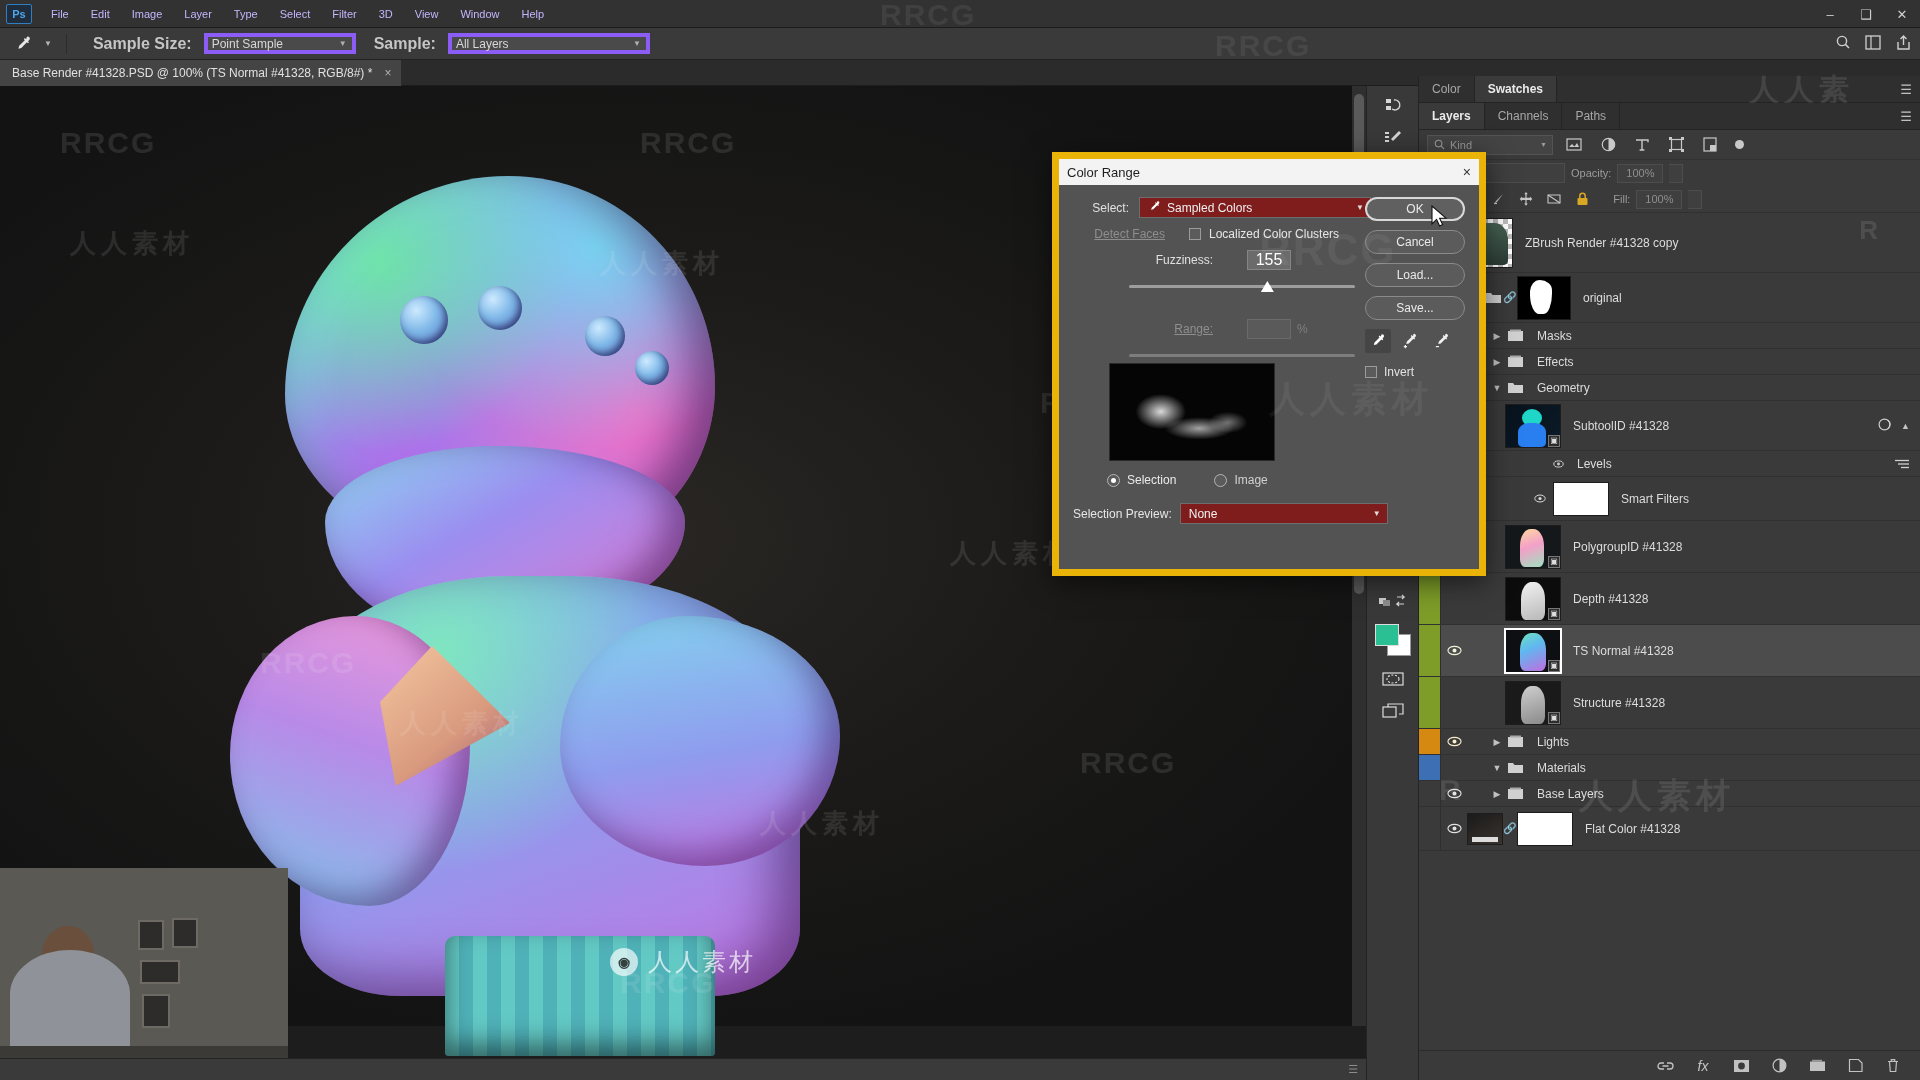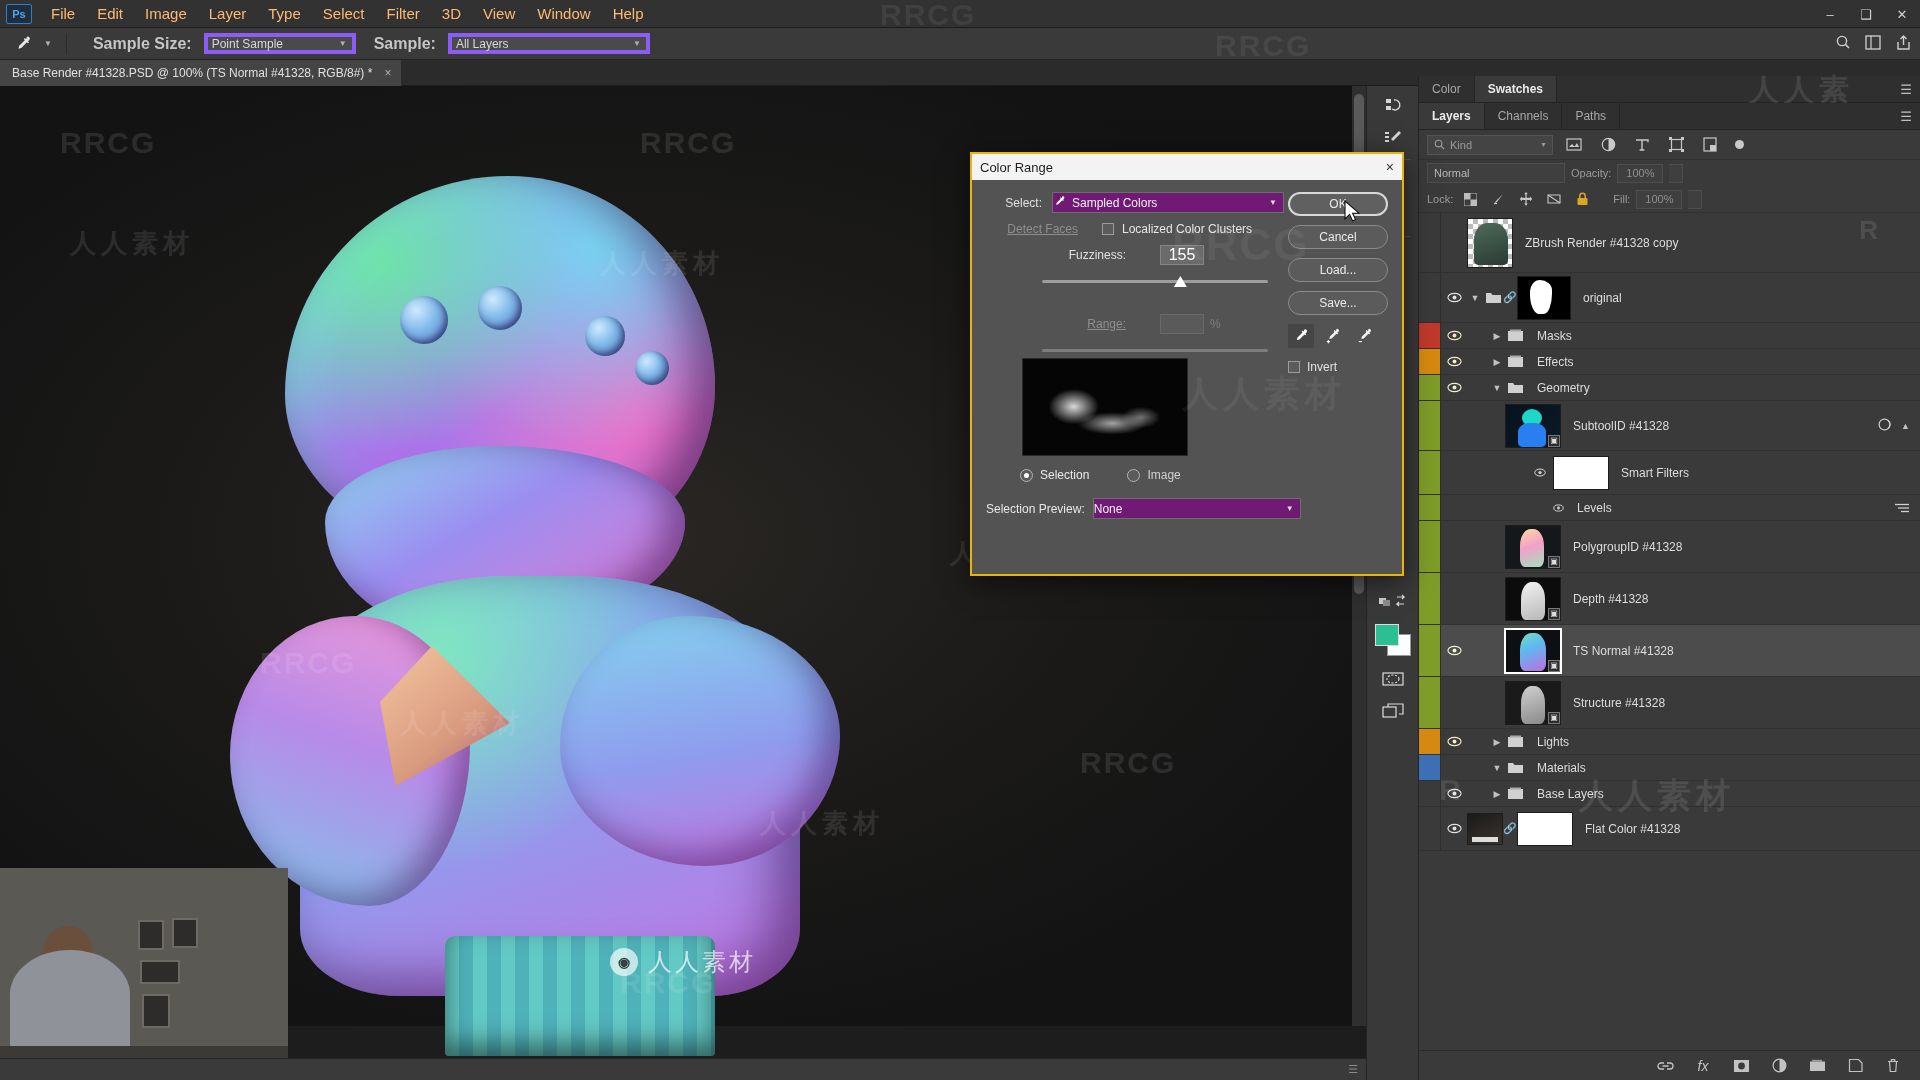--- a/index.html
+++ b/index.html
@@ -21,21 +21,21 @@
     border-bottom: 1px solid #1c1c1c;
   }
   .ps-logo {
     width: 26px; height: 20px; margin: 0 8px 0 6px;
     background: #1f2d3d; border: 1px solid #2f7fc1; border-radius: 2px;
     color: #4ea6e8; font-size: 11px; font-weight: bold;
     display: flex; align-items: center; justify-content: center;
     font-family: "Liberation Sans", sans-serif;
   }
   .menu-item {
-    padding: 4px 11px; font-size: 15px; color: #fdba74; cursor: default;
+    padding: 4px 11px; font-size: 11px; color: #c4b5fd; cursor: default;
     white-space: nowrap;
   }
   .win-ctrls { position: absolute; right: 0; top: 0; height: 28px; display: flex; }
   .win-btn {
     width: 36px; height: 28px; display: flex; align-items: center; justify-content: center;
     color: #cfcfcf; font-size: 13px;
   }
 
   
   .optionsbar {
@@ -276,36 +276,36 @@
 
   .panel-footer {
     position: absolute; left: 0; bottom: 0; width: 502px; height: 30px;
     background: #3a3a3a; border-top: 1px solid #2c2c2c;
     display: flex; align-items: center; justify-content: flex-end; gap: 18px; padding-right: 18px;
   }
   .pf-ico { color: #c2c2c2; display:flex; align-items:center; justify-content:center; width:20px; height:20px; }
 
   
   .dialog {
-    position: absolute; left: 970px; top: 152px; width: 434px; height: 424px;
-    background: #535353; border: 2px solid #eab308;
+    position: absolute; left: 1052px; top: 152px; width: 434px; height: 424px;
+    background: #535353; border: 7px solid #eab308;
     box-shadow: 0 6px 26px rgba(0,0,0,.55); z-index: 60;
   }
   .dlg-title {
     height: 26px; background: #f3f3f3; color: #1e1e1e; display: flex;
     align-items: center; padding: 0 8px; font-size: 13px;
   }
   .dlg-title .close { margin-left: auto; font-size: 14px; color: #333; }
   .dlg-body { position: relative; height: 398px; padding: 12px 14px; }
   .row { display: flex; align-items: center; margin-bottom: 9px; }
   .lbl { font-size: 12px; color: #e0e0e0; text-align: right; }
   .lbl.dim { color: #8e8e8e; text-decoration: underline; }
   .dlg-select {
-    height: 21px; background: #701a75; border: 1px solid #6d6d6d; color: #f0f0f0;
-    font-size: 12px; display: flex; align-items: center; padding: 0 0; position: relative;
+    height: 21px; background: #7f1d1d; border: 1px solid #6d6d6d; color: #f0f0f0;
+    font-size: 12px; display: flex; align-items: center; padding: 0 8px; position: relative;
   }
   .dlg-select .dd { position: absolute; right: 6px; font-size: 8px; color: #ddd; }
   .chk { width: 12px; height: 12px; border: 1px solid #9b9b9b; background: #5b5b5b; display: inline-block; }
   .dlg-num {
     width: 44px; height: 20px; background: #6b6b6b; border: 1px solid #858585;
     color: #fff; font-size: 16px; display: flex; align-items: center; justify-content: center;
   }
   .dlg-num.dim { background: #5a5a5a; border-color: #6a6a6a; color: #7c7c7c; }
   .slider { position: relative; height: 16px; }
   .slider .track { position: absolute; left: 0; right: 0; top: 6px; height: 3px; background: #9d9d9d; border-radius: 2px; }
@@ -760,50 +760,50 @@
           <span>
             <svg width="15" height="15" viewBox="0 0 15 15">
                 <circle cx="6.5" cy="7.5" r="5.4" stroke="#cfcfcf" fill="none" stroke-width="1.2"></circle>
                 <path d="M9.6 3a5.4 5.4 0 010 9" stroke="#cfcfcf" fill="none" stroke-width="1.2"></path>
               </svg>
           </span>
           <span style="font-size:9px;">▲</span>
         </div>
       </div>
 
+      <div class="layer" style="height:22px;">
+        <div class="colorbar" style="background:#7d9c28;"></div>
+        <span class="indent" style="width:104px;"></span>
+        <span class="eyecell">
+          <svg width="11" height="8" viewBox="0 0 11 8">
+              <ellipse cx="5.5" cy="4" rx="4.7" ry="3.1" stroke="#d0d0d0" fill="none" stroke-width="1"></ellipse>
+              <circle cx="5.5" cy="4" r="1.4" fill="#d0d0d0"></circle>
+            </svg>
+        </span>
+        <div class="lname" style="padding-left:6px;">Levels</div>
+        <div class="fx-right">
+          <svg width="16" height="12" viewBox="0 0 16 12">
+              <line x1="1" y1="2.5" x2="15" y2="2.5" stroke="#cfcfcf" stroke-width="1.3"></line>
+              <line x1="4" y1="6" x2="15" y2="6" stroke="#cfcfcf" stroke-width="1.3"></line>
+              <line x1="7" y1="9.5" x2="15" y2="9.5" stroke="#cfcfcf" stroke-width="1.3"></line>
+            </svg>
+        </div>
+      </div>
+
       <div class="layer" style="height:44px;">
         <div class="colorbar" style="background:#7d9c28;"></div>
         <span class="indent" style="width:86px;"></span>
         <span class="eyecell">
           <svg width="12" height="9" viewBox="0 0 12 9">
               <ellipse cx="6" cy="4.5" rx="5.2" ry="3.5" stroke="#d8d8d8" fill="none" stroke-width="1"></ellipse>
               <circle cx="6" cy="4.5" r="1.6" fill="#d8d8d8"></circle>
             </svg>
         </span>
         <div class="whitethumb"></div>
         <div class="lname">Smart Filters</div>
-      </div>
-
-      <div class="layer" style="height:22px;">
-        <div class="colorbar" style="background:#7d9c28;"></div>
-        <span class="indent" style="width:104px;"></span>
-        <span class="eyecell">
-          <svg width="11" height="8" viewBox="0 0 11 8">
-              <ellipse cx="5.5" cy="4" rx="4.7" ry="3.1" stroke="#d0d0d0" fill="none" stroke-width="1"></ellipse>
-              <circle cx="5.5" cy="4" r="1.4" fill="#d0d0d0"></circle>
-            </svg>
-        </span>
-        <div class="lname" style="padding-left:6px;">Levels</div>
-        <div class="fx-right">
-          <svg width="16" height="12" viewBox="0 0 16 12">
-              <line x1="1" y1="2.5" x2="15" y2="2.5" stroke="#cfcfcf" stroke-width="1.3"></line>
-              <line x1="4" y1="6" x2="15" y2="6" stroke="#cfcfcf" stroke-width="1.3"></line>
-              <line x1="7" y1="9.5" x2="15" y2="9.5" stroke="#cfcfcf" stroke-width="1.3"></line>
-            </svg>
-        </div>
       </div>
 
       <div class="layer" style="height:52px;">
         <div class="colorbar" style="background:#7d9c28;"></div>
         <div class="eyecell"></div>
         <span class="indent" style="width:38px;"></span>
         <div class="thumb-sm" style="width:56px;height:44px;flex:0 0 56px;background:#15181b;">
           <div style="position:absolute;left:14px;top:3px;width:24px;height:38px;border-radius:44% 44% 20% 20%;background:linear-gradient(160deg,#ffd9a0,#f4a0c8 45%,#9fe0c0);"></div>
           <div class="sm-badge">▣</div>
         </div>

